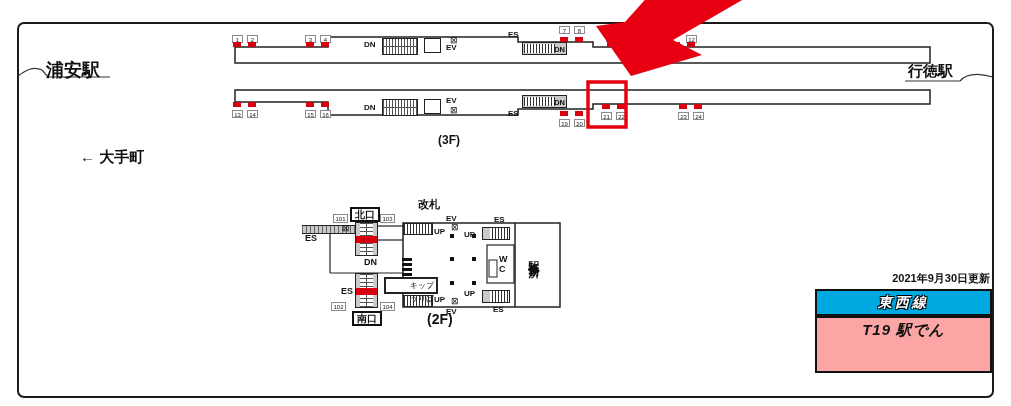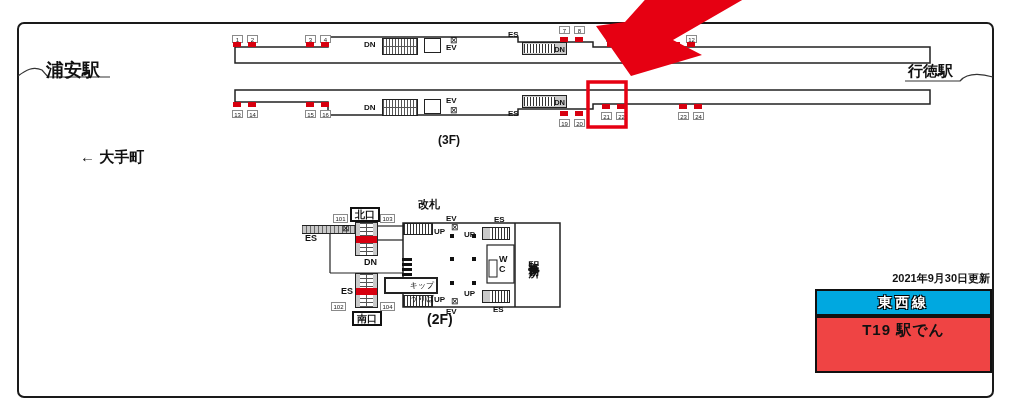--- a/index.html
+++ b/index.html
@@ -37,21 +37,21 @@
        text-align:center;color:#111;box-sizing:border-box;}
   .dot{position:absolute;width:4px;height:4px;background:#111;}
   .gbar{position:absolute;width:10px;height:3px;background:#111;}
   .evicon{position:absolute;font-size:9px;line-height:1;color:#111;}
   .tickets{position:absolute;border:2px solid #222;background:#fff;font-size:8px;line-height:13px;
        text-align:center;color:#111;box-sizing:border-box;z-index:12;}
   .vtext{position:absolute;writing-mode:vertical-rl;font-size:11px;font-weight:bold;color:#111;
        letter-spacing:2px;line-height:1;}
   
   .ipanel{position:absolute;left:815px;top:289px;width:177px;height:84px;border:2px solid #111;
-       background:#ef4444;box-sizing:border-box;z-index:20;}
+       background:#fca5a5;box-sizing:border-box;z-index:20;font-style:italic;}
   .iband{height:23px;background:#00a8e0;border-bottom:2px solid #111;text-align:center;
        font-size:14px;font-weight:bold;color:#fff;line-height:22px;letter-spacing:3px;
        text-shadow:-1px -1px 0 #000,1px -1px 0 #000,-1px 1px 0 #000,1px 1px 0 #000;}
   .iname{height:46px;text-align:center;font-size:26px;font-weight:bold;color:#111;line-height:46px;letter-spacing:2px;}
   .icode{height:25px;border-top:2px solid #111;text-align:center;font-size:15px;font-weight:bold;
        color:#111;line-height:24px;letter-spacing:1px;}
 </style>
 </head>
 <body>
 

